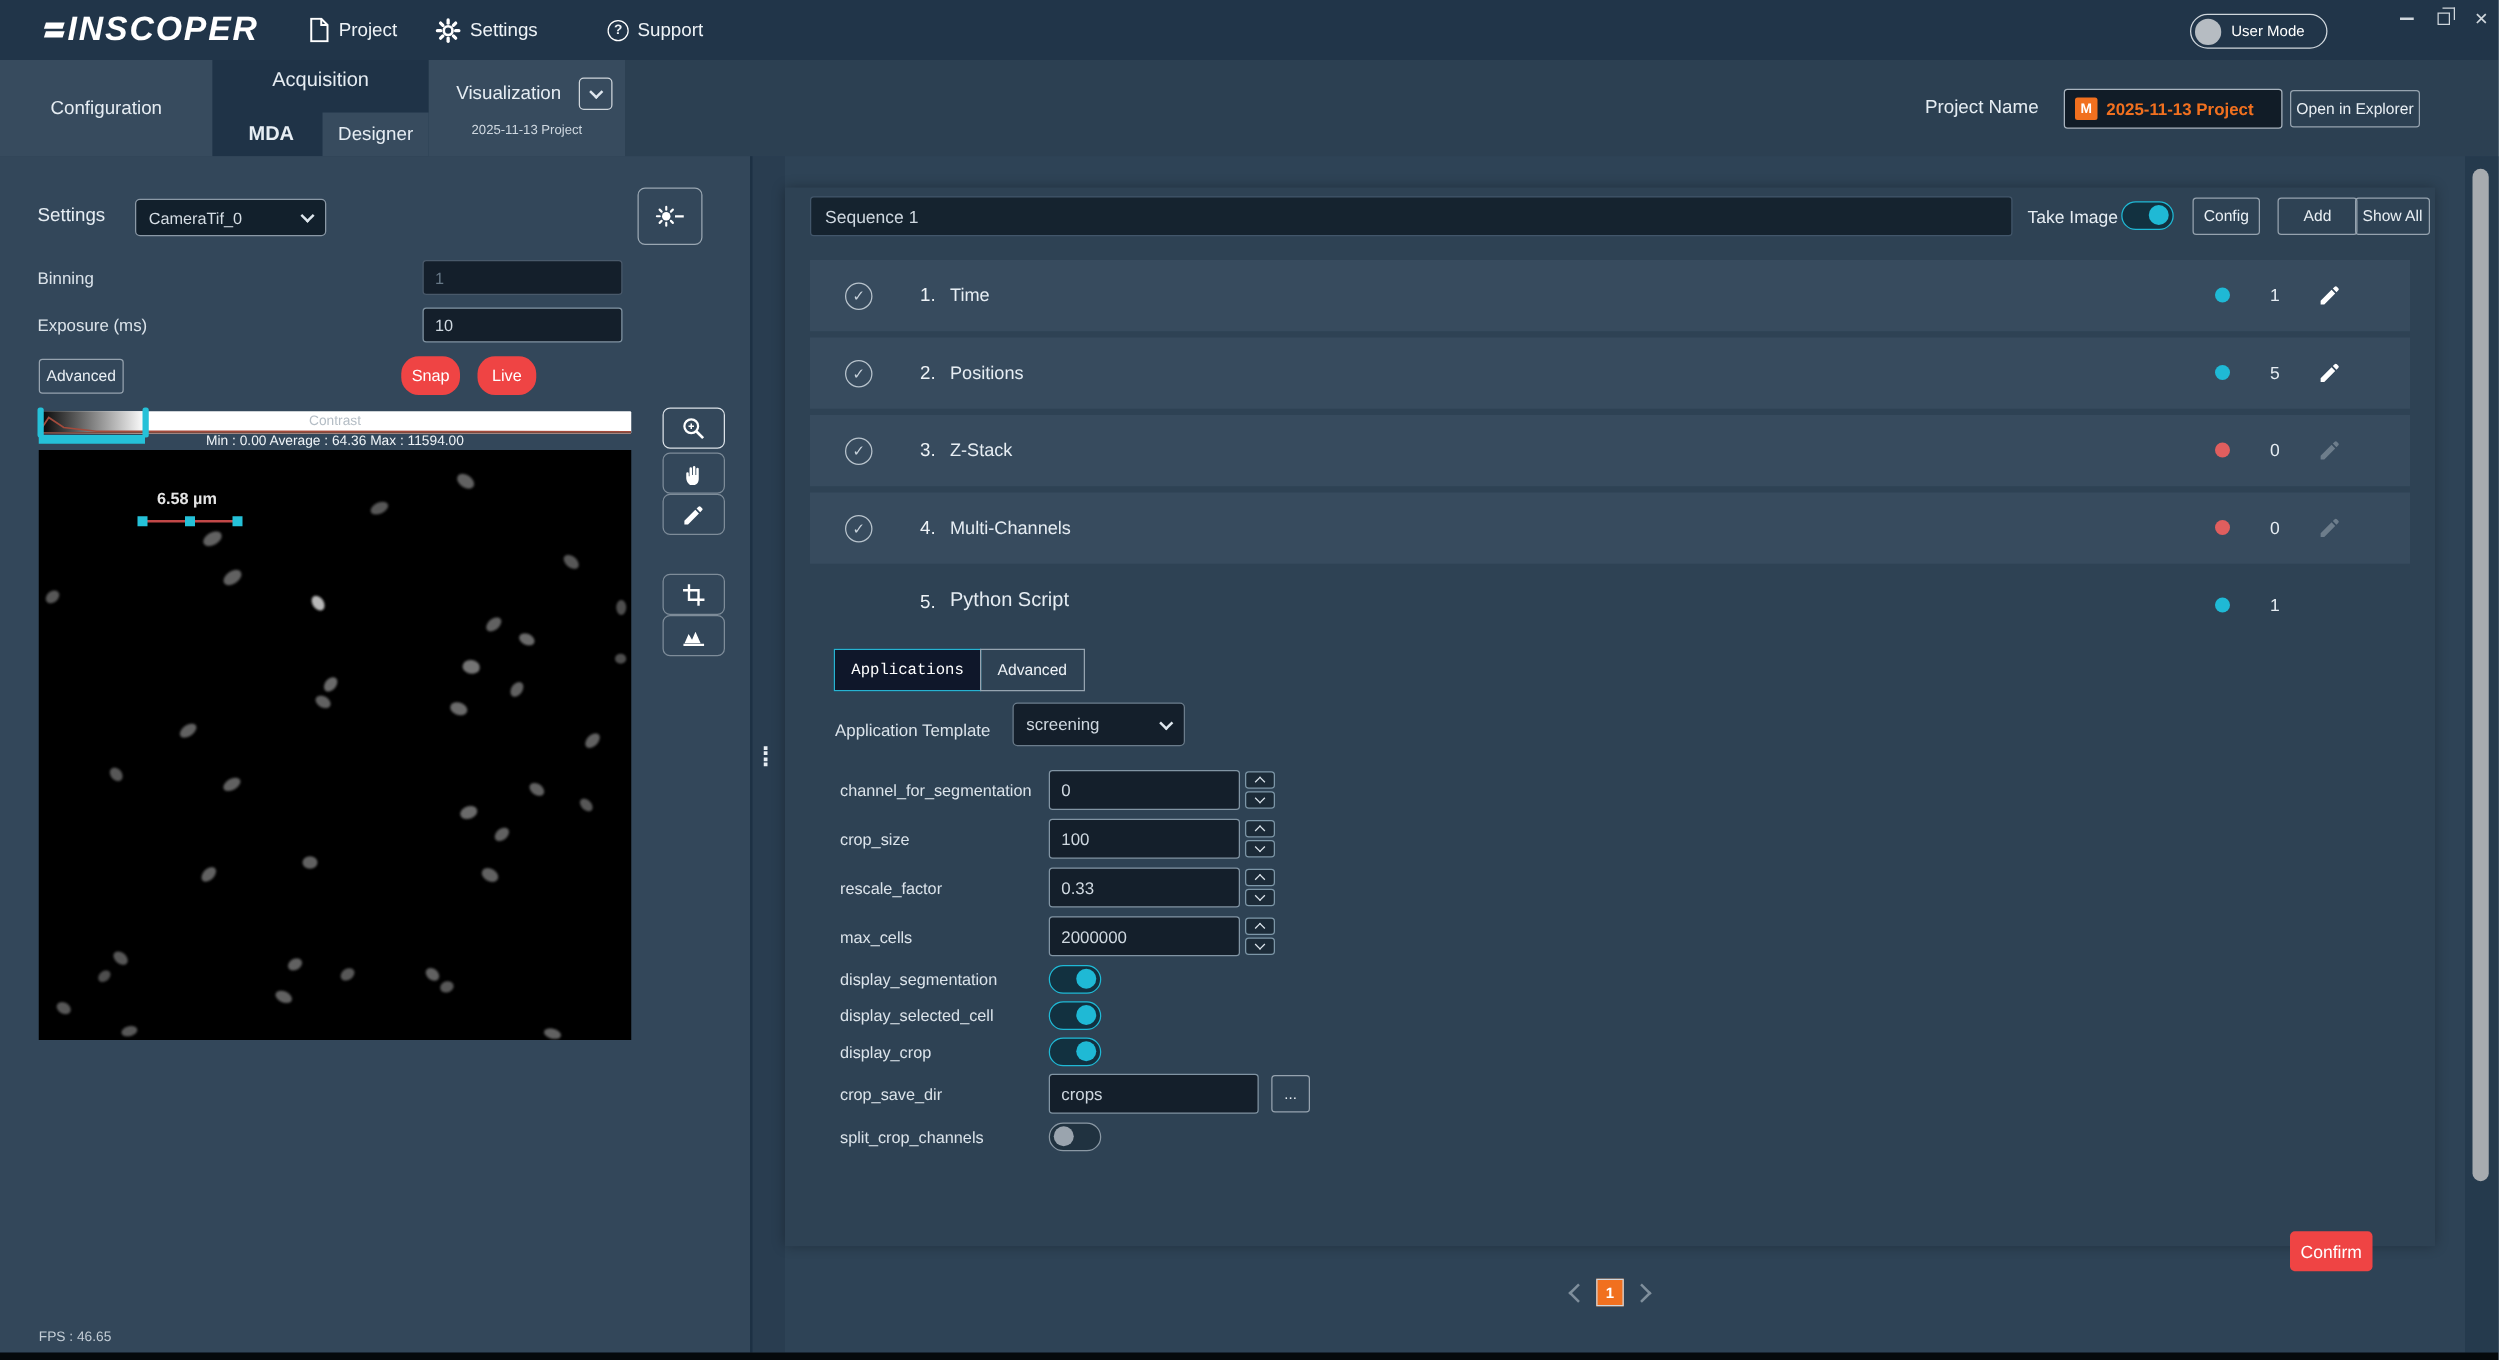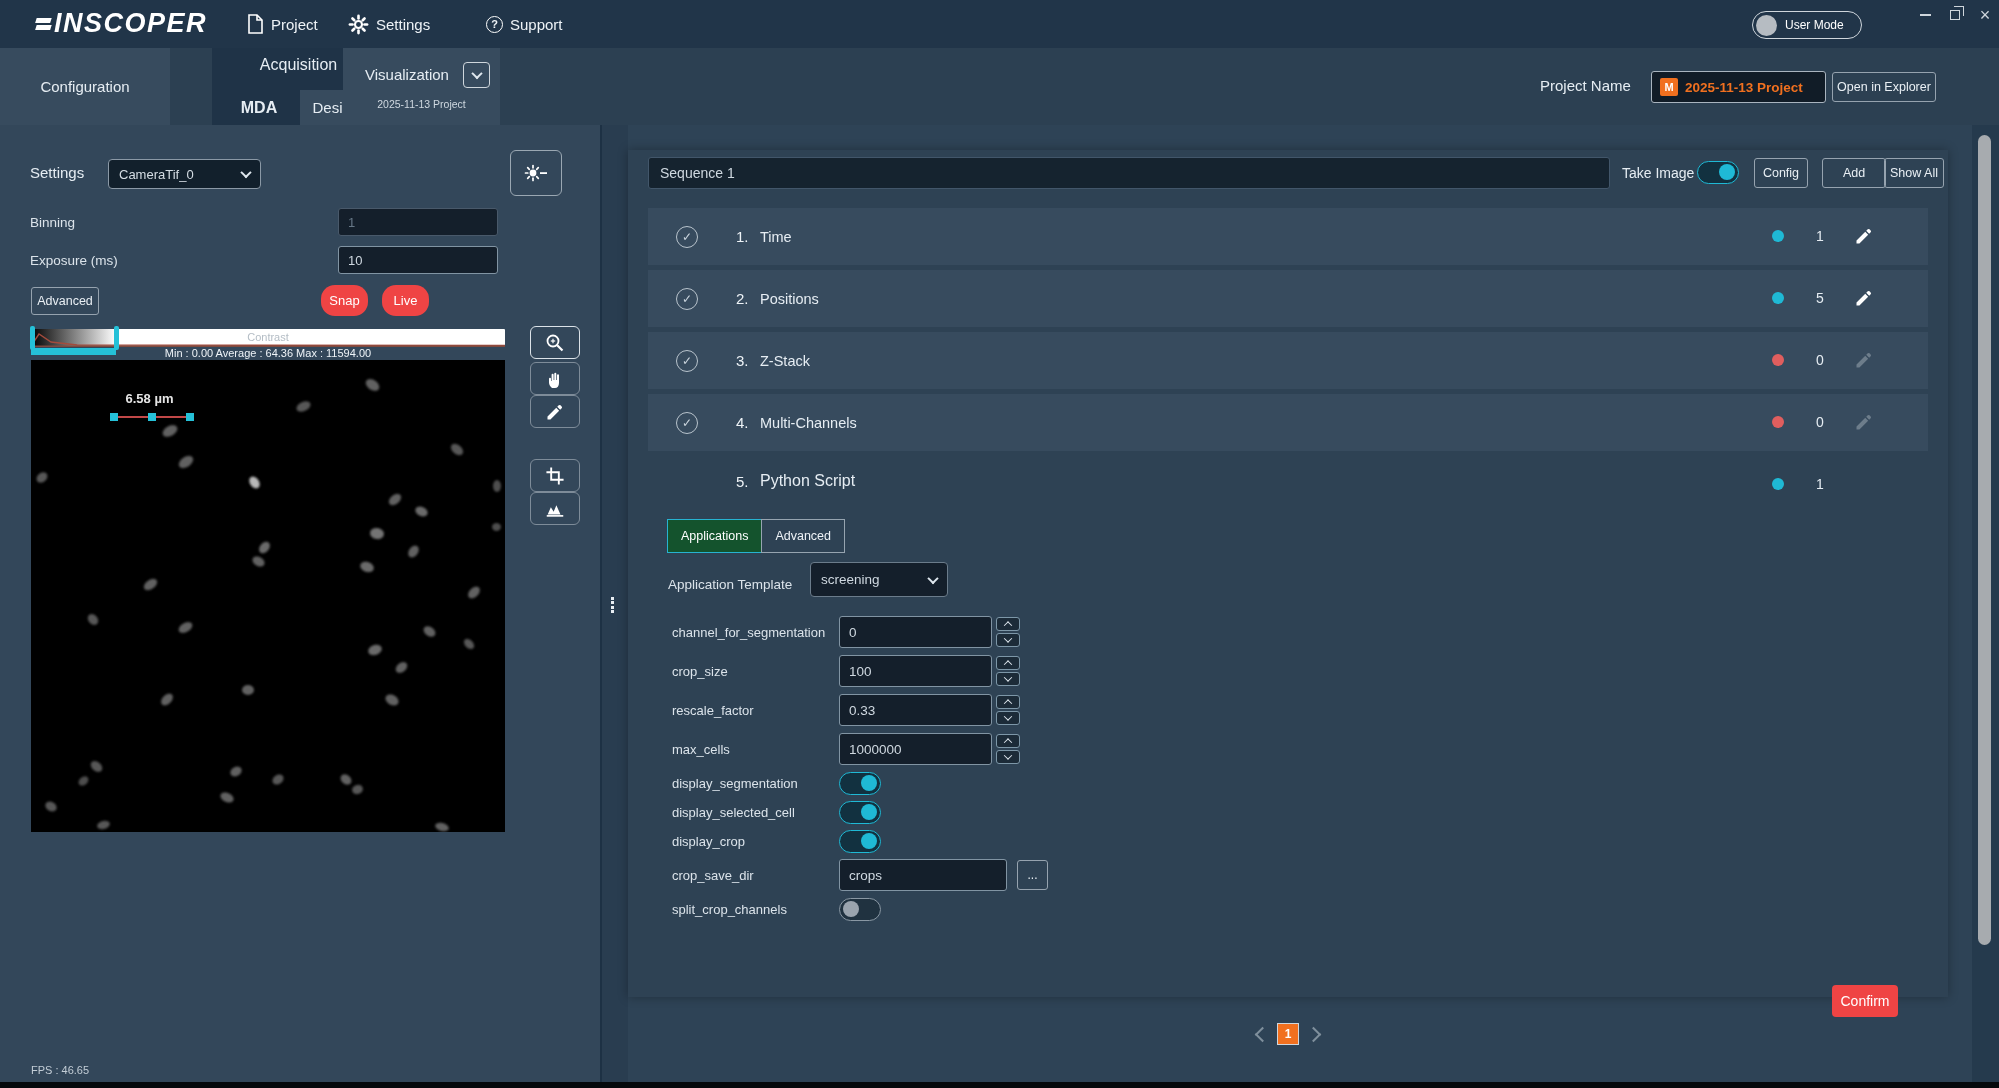--- a/index.html
+++ b/index.html
@@ -17,21 +17,21 @@
   .min-bar { width:11px; height:2px; background:#cfd6dc; }
   .restore-box { position:relative; width:10px; height:10px; border:1.5px solid #cfd6dc; }
   .restore-box::before { content:""; position:absolute; left:2.5px; top:-5px; width:9px; height:9px; border-top:1.5px solid #cfd6dc; border-right:1.5px solid #cfd6dc; }
   .user-pill { position:absolute; left:1752px; top:11px; width:110px; height:28px; border:1.5px solid #cfd6dc; border-radius:15px; display:flex; align-items:center; gap:8px; padding:0 6px 0 3px; cursor:pointer; }
   .user-knob { width:21px; height:21px; border-radius:50%; background:#b6bcc2; }
   .user-pill span { font-size:12px; color:#fff; }
 
   
   .tabbar { position:absolute; left:0; top:48px; width:1999px; height:77px; background:#2c4052; }
   .tab-config { position:absolute; left:0; top:0; width:170px; height:77px; background:#374b5e; display:flex; align-items:center; justify-content:center; font-size:15px; cursor:pointer; }
-  .acq-group { position:absolute; left:170px; top:0; width:173px; height:77px; background:#1f3347;margin-left:42px; }
+  .acq-group { position:absolute; left:170px; top:0; width:173px; height:77px; background:#1f3347; }
   .acq-title { position:absolute; left:0; top:8px; width:100%; text-align:center; font-size:16px; }
   .subtab-mda { position:absolute; left:8px; top:42px; width:78px; height:35px; display:flex; align-items:center; justify-content:center; font-size:16px; font-weight:bold; cursor:pointer; }
   .subtab-designer { position:absolute; left:88px; top:42px; width:85px; height:35px; background:#374b5e; display:flex; align-items:center; justify-content:center; font-size:15px; cursor:pointer; }
   .tab-vis { position:absolute; left:343px; top:0; width:157px; height:77px; background:#374b5e; cursor:pointer; }
   .vis-label { position:absolute; left:22px; top:18px; font-size:15px; }
   .vis-chev-btn { position:absolute; right:10px; top:14px; width:27px; height:26px; border:1.5px solid #cfd6dc; border-radius:4px; display:flex; align-items:center; justify-content:center; }
   .vis-sub { position:absolute; left:0; top:50px; width:100%; text-align:center; font-size:10.5px; color:#cfd8e0; }
   .chev { display:inline-block; width:8px; height:8px; border-right:2px solid #dfe7ee; border-bottom:2px solid #dfe7ee; transform:rotate(45deg) translate(-1px,-1px); }
   .proj-label { position:absolute; left:1540px; top:29px; font-size:15px; color:#e6edf3; }
   .proj-field { position:absolute; left:1651px; top:23px; width:175px; height:32px; background:#111c27; border:1px solid #a9b4bf; border-radius:3px; display:flex; align-items:center; gap:7px; padding:0 8px; }
@@ -104,21 +104,21 @@
   .count { position:absolute; left:1168px; top:20px; font-size:14px; }
   .edit-ic { position:absolute; left:1206px; top:18px; width:20px; height:20px; cursor:pointer; }
   .edit-ic.dim svg path { fill:#6d7d8b; }
 
   .py-header { position:absolute; left:20px; top:306px; width:1280px; height:50px; display:flex; align-items:center; }
   .py-header .step-index { margin-left:88px; }
   .py-header .step-label { font-size:16px; }
   .pytabs { position:absolute; left:39px; top:369px; display:flex; }
   .pytab { height:34px; padding:0 13px; border:1px solid #96a4b0; display:flex; align-items:center; font-size:12.5px; color:#eef3f7; cursor:pointer; background:transparent; font-family:"Liberation Sans",sans-serif; }
   .pytab + .pytab { margin-left:-1px; }
-  .pytab.active { background:#14532d; border-color:#27b3d1; color:#fff; }
+  .pytab.active { background:#0f172a; border-color:#27b3d1; color:#fff;font-family:Liberation Mono, monospace; }
   .tmpl-lbl { position:absolute; left:40px; top:427px; font-size:13.5px; }
   .tmpl-select { position:absolute; left:182px; top:412px; width:138px; height:35px; background:#141f2b; border:1.5px solid #6b7c8b; border-radius:4px; display:flex; align-items:center; justify-content:space-between; padding:0 10px; font-size:13.5px; color:#cfd8e0; cursor:pointer; }
 
   .params { position:absolute; left:44px; top:466px; width:600px; }
   .param-row { display:flex; align-items:center; margin-bottom:7px; }
   .param-row.t-toggle { margin-bottom:6px; }
   .param-lbl { width:167px; font-size:13px; color:#dbe3ea; }
   .num-box { width:153px; height:32px; background:#141f2b; border:1px solid #8194a3; border-radius:3px; font-size:13.5px; color:#cfd8e0; display:flex; align-items:center; padding:0 9px; }
   .spinner { margin-left:4px; display:flex; flex-direction:column; gap:2px; }
   .spin-btn { width:24px; height:14px; border:1px solid #7d97a8; border-radius:3px; background:#1c2b38; display:flex; align-items:center; justify-content:center; cursor:pointer; }
@@ -465,21 +465,21 @@
               <div class="spin-btn up">
                 <span class="c"></span>
               </div>
               <div class="spin-btn down">
                 <span class="c"></span>
               </div>
             </div>
           </div>
           <div class="param-row t-number">
             <span class="param-lbl">max_cells</span>
-            <div class="num-box">1000000</div>
+            <div class="num-box">2000000</div>
             <div class="spinner">
               <div class="spin-btn up">
                 <span class="c"></span>
               </div>
               <div class="spin-btn down">
                 <span class="c"></span>
               </div>
             </div>
           </div>
           <div class="param-row t-toggle">

